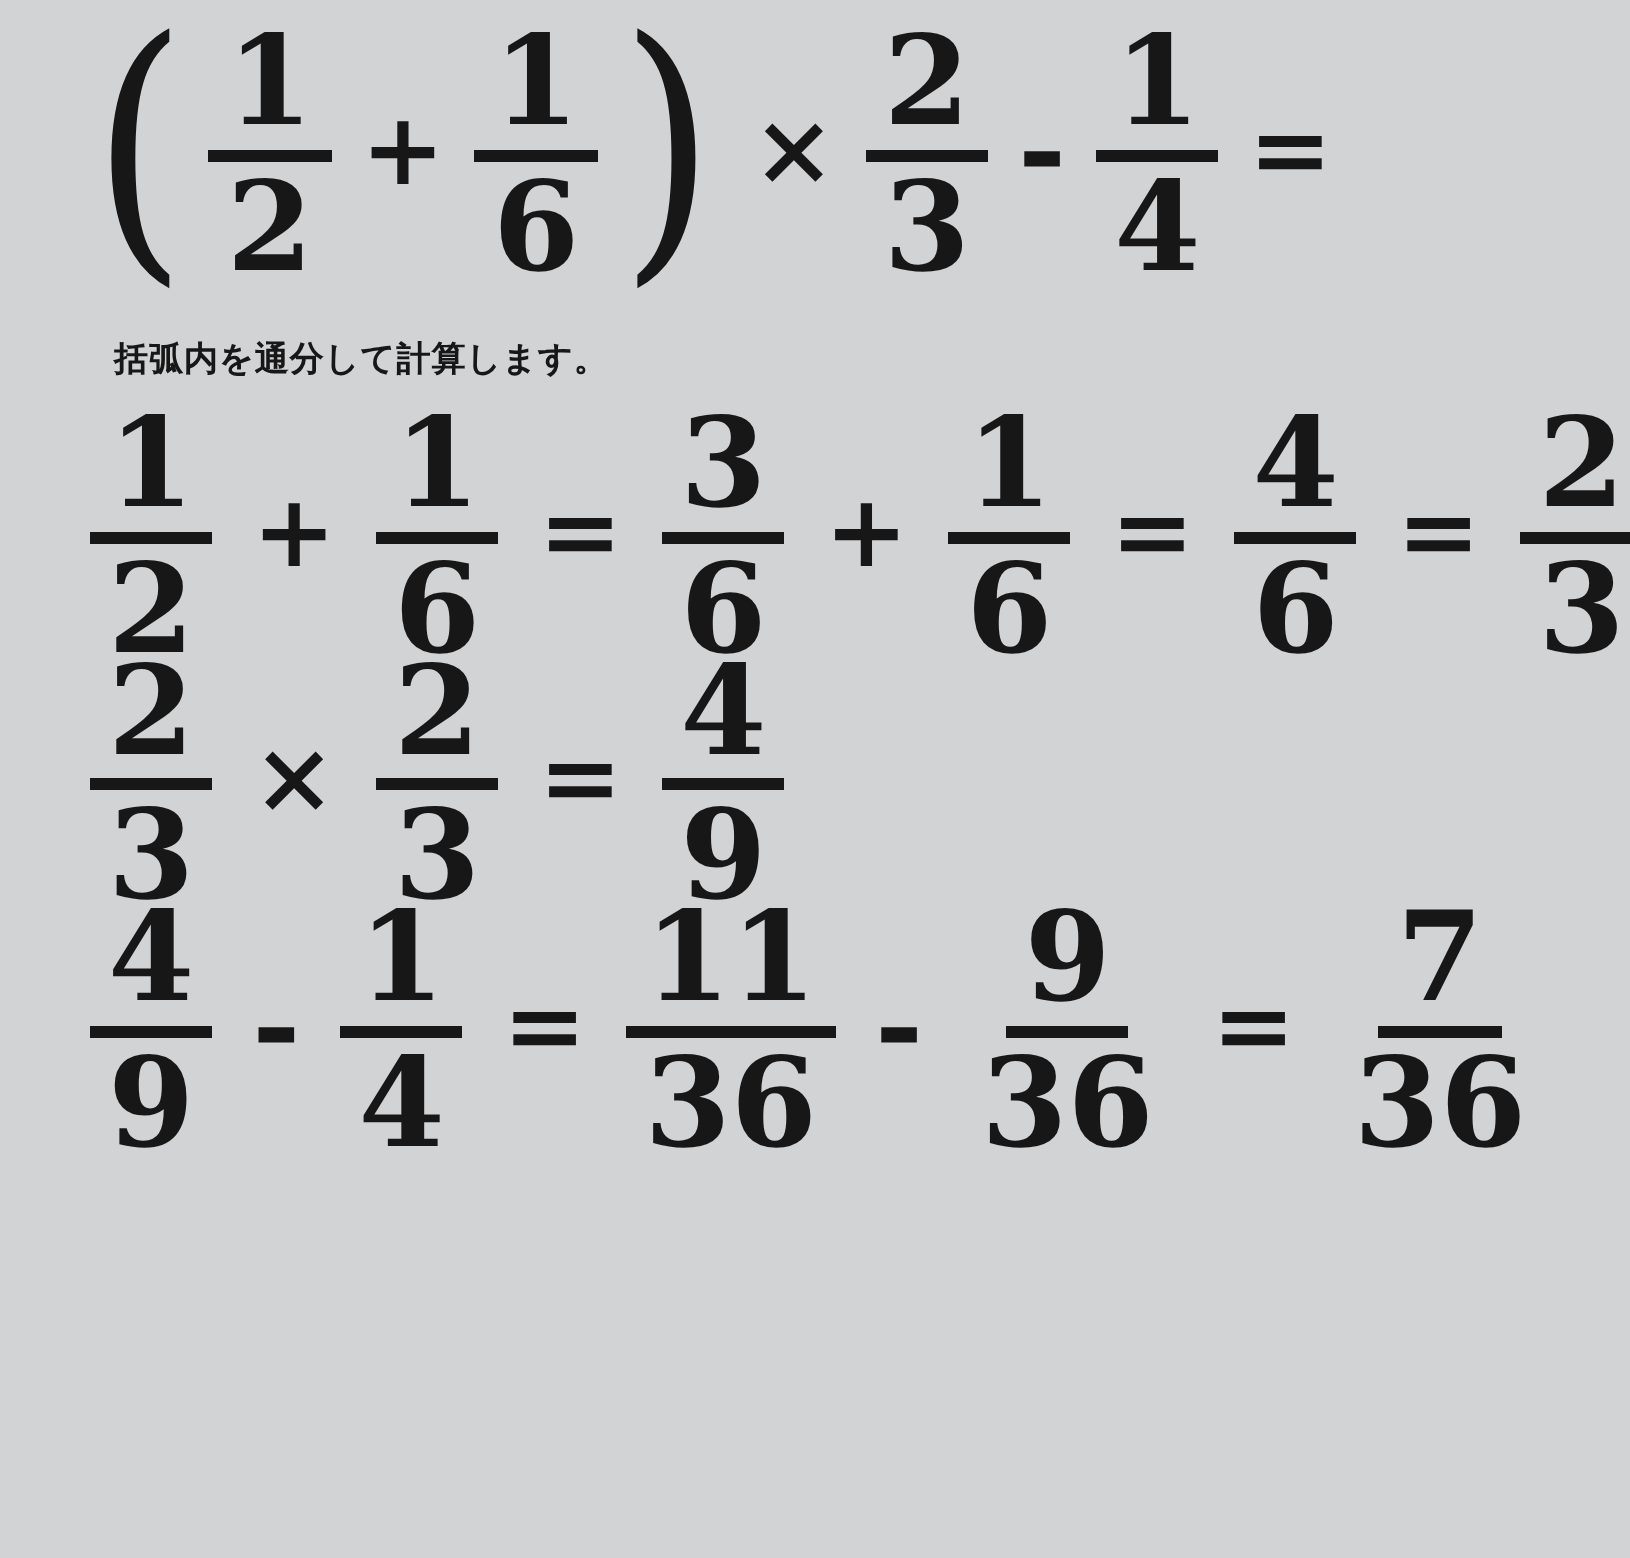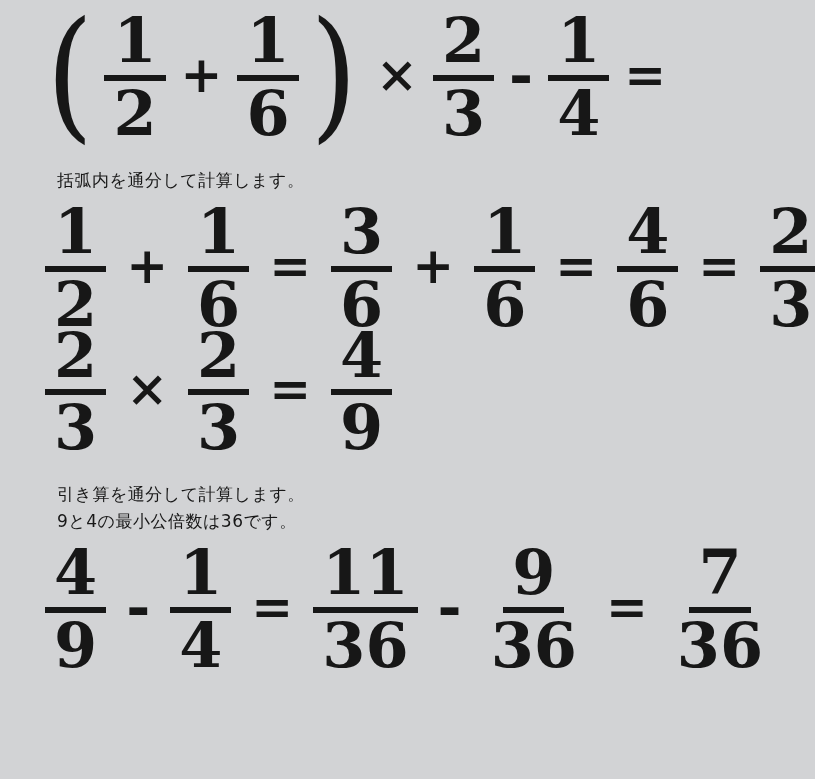--- a/index.html
+++ b/index.html
@@ -20,21 +20,21 @@
   .op{font-size:50px;position:relative;top:-3px}
   .op.minus{font-size:58px}
   .paren{
     font-size:142px;font-weight:400;line-height:0;
     transform:scaleX(.85);position:relative;top:-4px;
   }
   .paren.open{margin-right:-8px}
   .paren.close{margin-left:-8px}
   .note{
     font-family:"DejaVu Sans","Liberation Sans",sans-serif;
-    font-weight:400;font-size:17px;line-height:1.55;
+    font-weight:700;font-size:17px;line-height:1.55;
     margin:27px 4px 14px 57px;letter-spacing:.5px;
   }
 </style>
 </head>
 <body>
 
 <div class="page">
 
   <div class="eq problem">
     <span class="paren open">(</span>
@@ -104,24 +104,20 @@
       <span class="num">2</span>
       <span class="den">3</span>
     </span>
     <span class="op">=</span>
     <span class="frac">
       <span class="num">4</span>
       <span class="den">9</span>
     </span>
   </div>
 
-  <div class="note">
-    <span>引き算を通分して計算します。</span><br>
-    <span>9と4の最小公倍数は36です。</span>
-  </div>
   <div class="eq">
     <span class="frac">
       <span class="num">4</span>
       <span class="den">9</span>
     </span>
     <span class="op minus">-</span>
     <span class="frac">
       <span class="num">1</span>
       <span class="den">4</span>
     </span>

